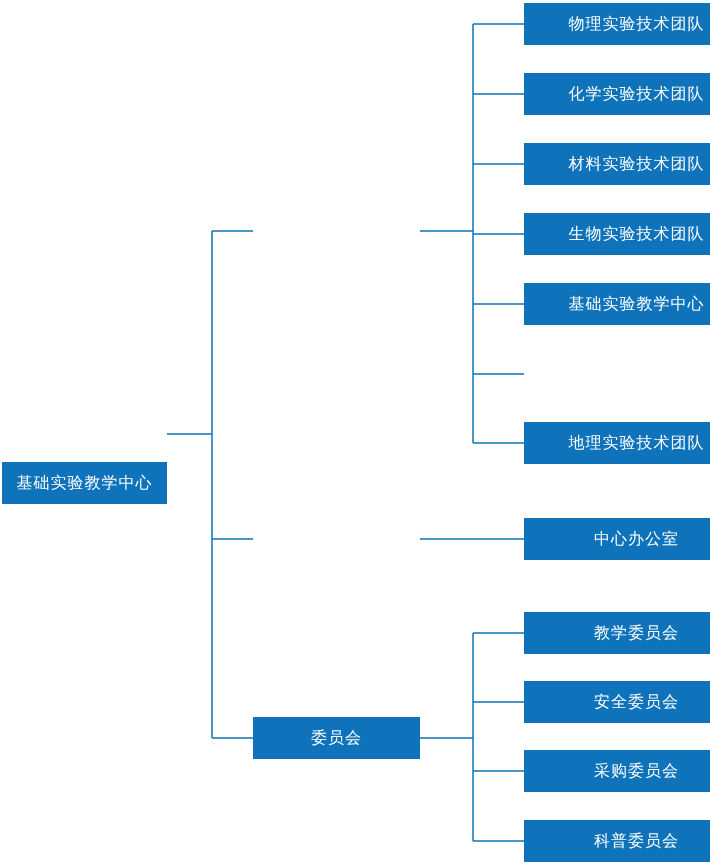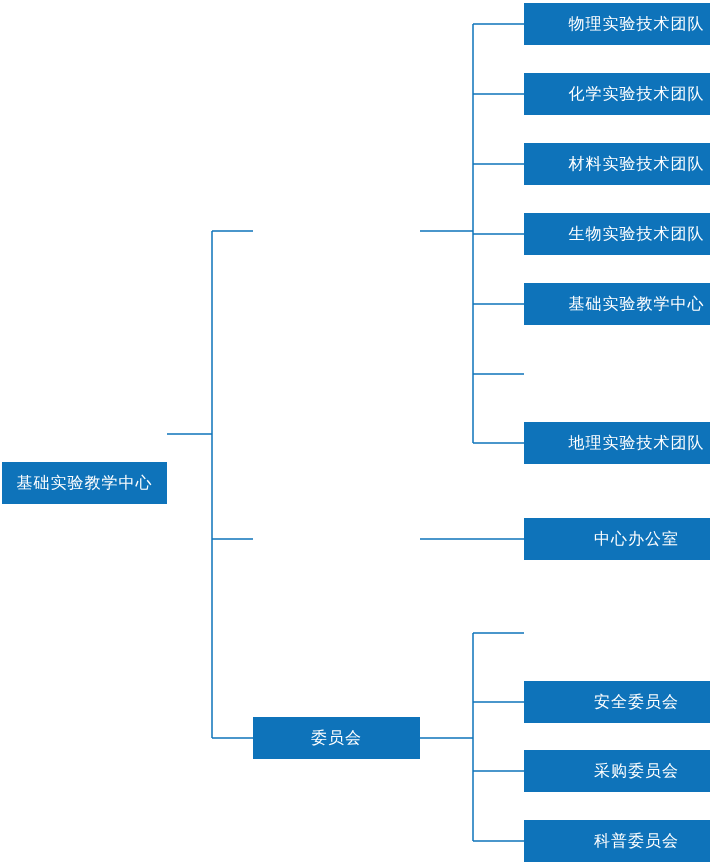--- a/index.html
+++ b/index.html
@@ -68,17 +68,18 @@
 
   <div class="node leaf-node" style="top:3px">物理实验技术团队</div>
   <div class="node leaf-node" style="top:73px">化学实验技术团队</div>
   <div class="node leaf-node" style="top:143px">材料实验技术团队</div>
   <div class="node leaf-node" style="top:213px">生物实验技术团队</div>
   <div class="node leaf-node" style="top:283px">基础实验教学中心</div>
   <div class="node leaf-node" style="top:422px">地理实验技术团队</div>
 
   <div class="node leaf-node" style="top:518px">中心办公室</div>
 
+  <div class="node leaf-node" style="top:612px">教学委员会</div>
   <div class="node leaf-node" style="top:681px">安全委员会</div>
   <div class="node leaf-node" style="top:820px">科普委员会</div>
   <div class="node leaf-node" style="top:750px">采购委员会</div>
 
 </div>
 
 </body></html>

